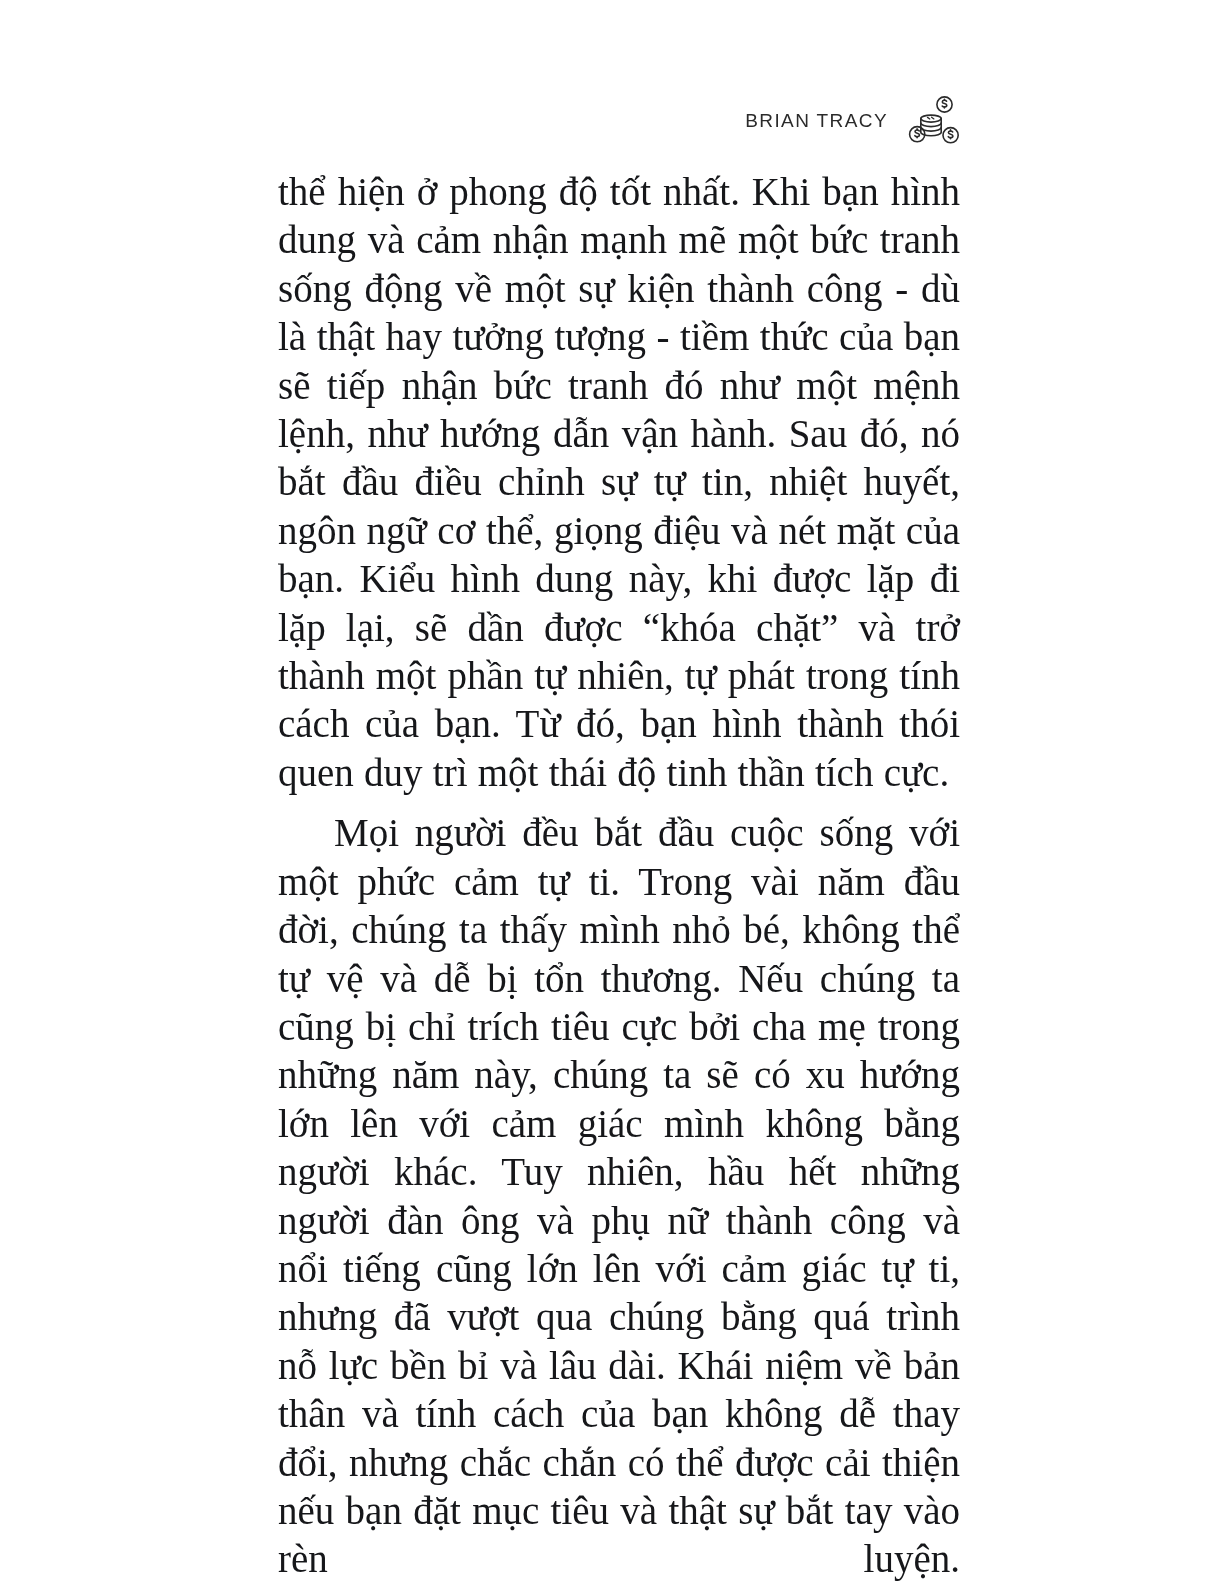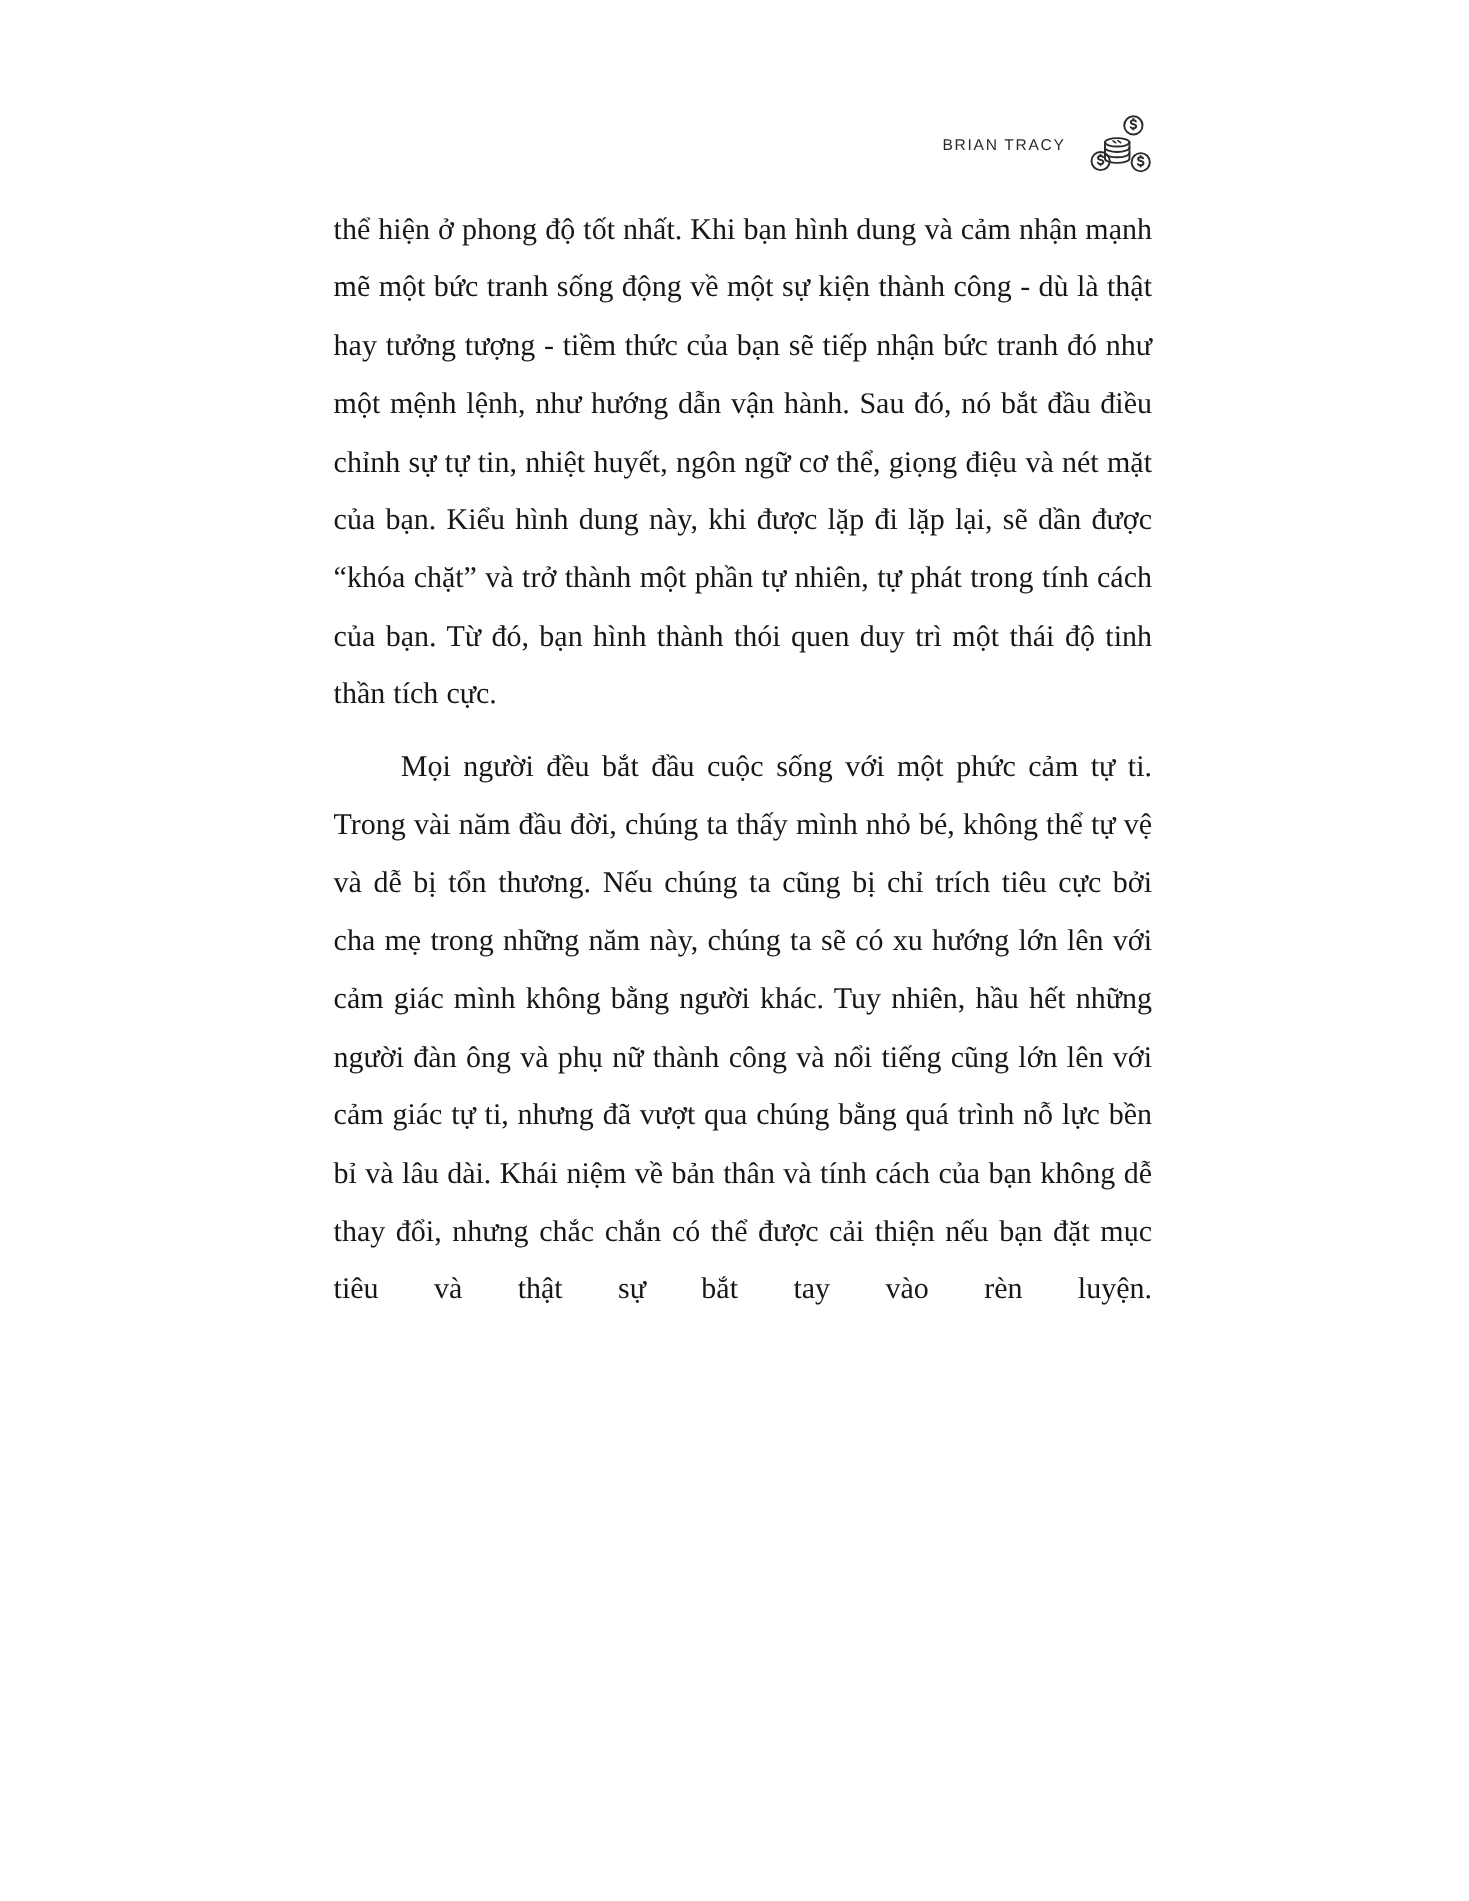--- a/index.html
+++ b/index.html
@@ -29,21 +29,21 @@
     right: 262px;
     width: 700px;
     height: 70px;
     display: flex;
     align-items: center;
     justify-content: flex-end;
     gap: 12px;
   }
   .author-name {
     font-family: "Liberation Sans", "DejaVu Sans", sans-serif;
-    font-size: 13px;
+    font-size: 19px;
     letter-spacing: 1.4px;
     color: #2b2b2b;
     white-space: nowrap;
     line-height: 1;
     padding-bottom: 2px;
   }
   .brand-mark {
     width: 62px;
     height: 62px;
     display: block;
@@ -53,21 +53,21 @@
 
   
   .textblock {
     position: absolute;
     left: 278px;
     top: 168px;
     width: 682px;
   }
   .para {
     margin: 0;
-    font-size: 25px;
+    font-size: 39px;
     line-height: 48.4px;
     text-align: justify;
     text-justify: inter-word;
     word-spacing: 0.5px;
     color: #16171a;
     -webkit-hyphens: none;
     hyphens: none;
   }
   .para.indent {
     text-indent: 56px;

